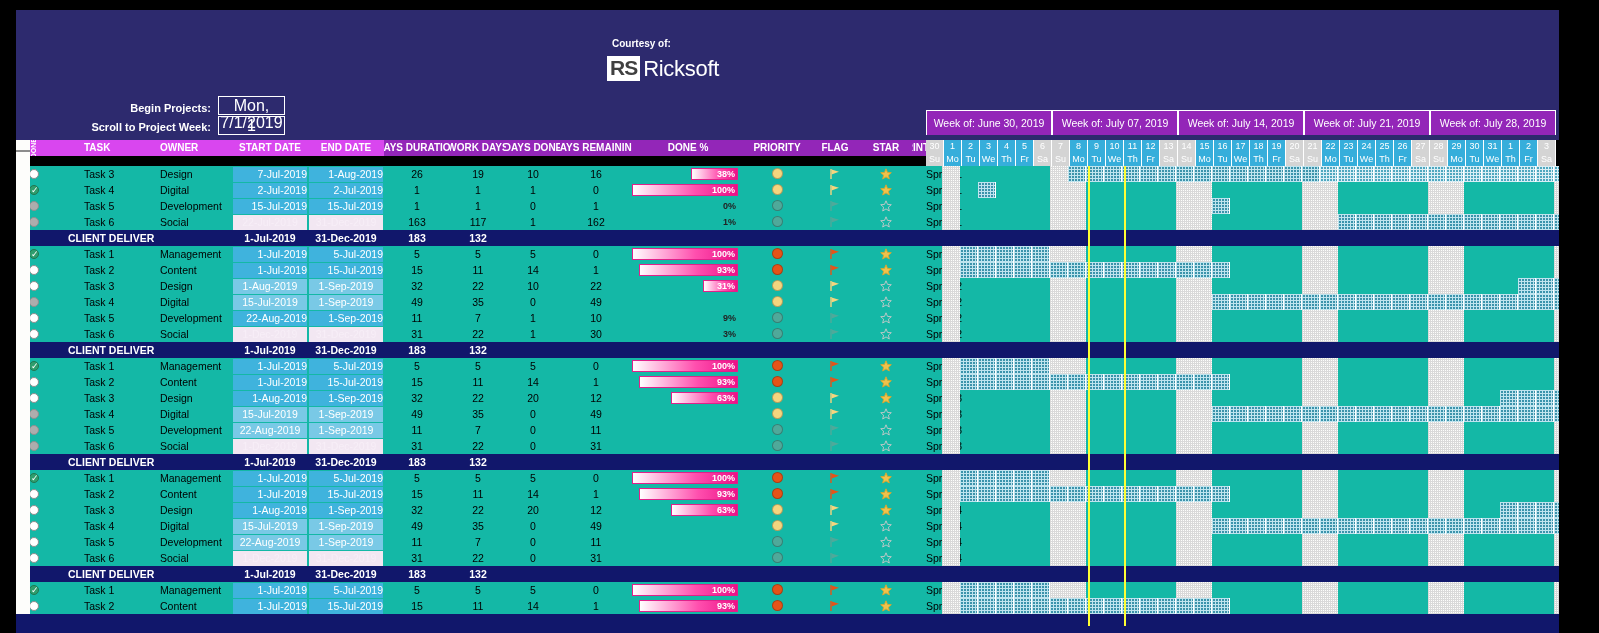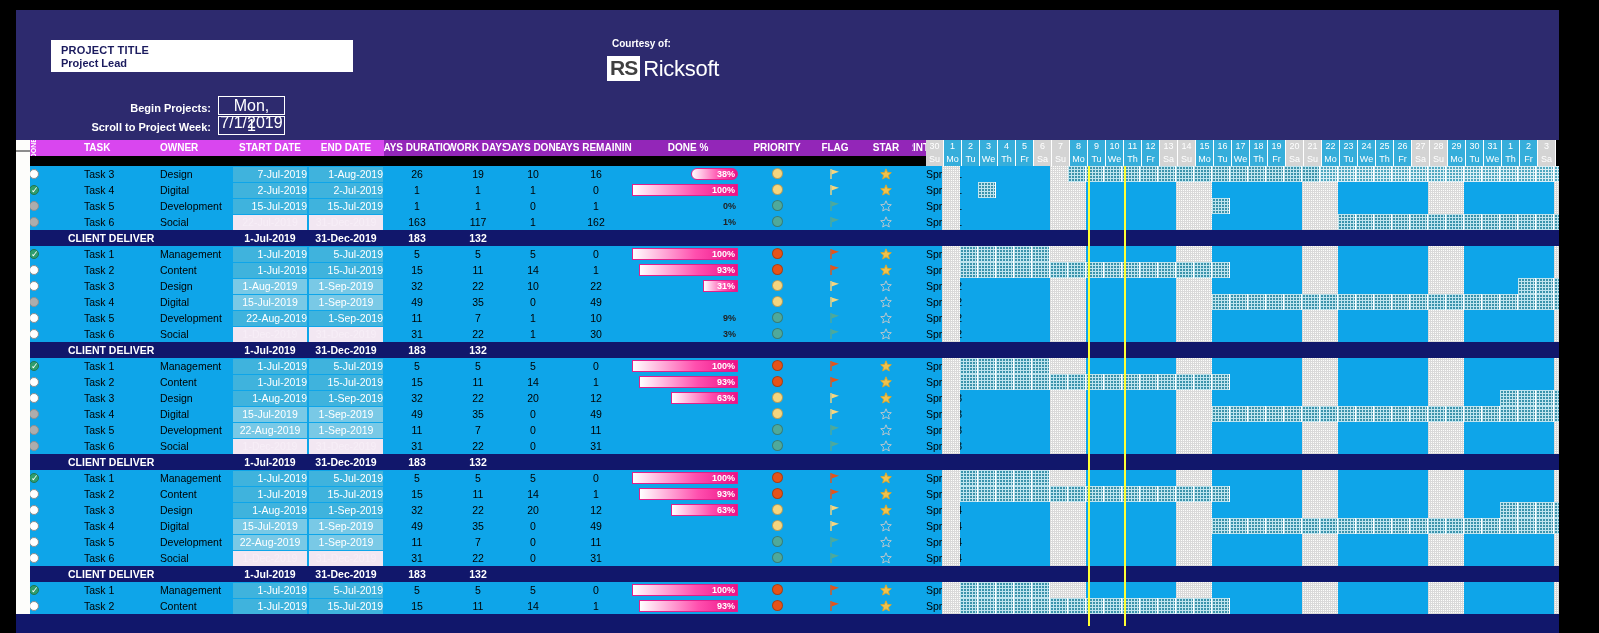--- a/index.html
+++ b/index.html
@@ -51,21 +51,21 @@
   .dayhdr { position:absolute; left:926px; top:140px; height:26px; display:flex; }
   .dayhdr .d { width:18px; height:26px; display:flex; flex-direction:column;
      border-right:1px solid #fff; }
   .dayhdr .dn { height:13px; line-height:13px; text-align:center; font-size:9px; color:#fff; }
   .dayhdr .dw { height:13px; line-height:13px; text-align:center; font-size:9px; color:#fff; }
   .dayhdr .wk .dn, .dayhdr .wk .dw { background:#36aedb; }
   .dayhdr .we .dn, .dayhdr .we .dw { background:#d4d4d4; color:#fff; }
 
   
   .rows { position:absolute; left:16px; top:166px; width:1543px; }
-  .row { position:relative; height:16px; display:flex; background:#0ea5e9; }
+  .row { position:relative; height:16px; display:flex; background:#14b8a6; }
   .row.sep { background:#11176b; height:16px; }
   .cell { font-size:10.5px; line-height:16px; height:16px; overflow:hidden; white-space:nowrap; }
   .c-done   { width:36px; text-align:center; }
   .c-task   { width:102px; padding-left:32px; }
   .c-owner  { width:78px; padding-left:6px; }
   .c-start  { width:76px; text-align:center; }
   .c-end    { width:76px; text-align:center; }
   .c-dur    { width:66px; text-align:center; }
   .c-work   { width:56px; text-align:center; }
   .c-ddone  { width:54px; text-align:center; }
@@ -128,36 +128,39 @@
   .topblk { position:absolute; left:0; top:0; width:1599px; height:10px; background:#000; z-index:40;}
   .graygut { position:absolute; left:16px; top:140px; width:14px; height:474px; background:#fdfdfb; }
   .graygut2 { position:absolute; left:16px; top:150px; width:14px; height:2px; background:#8c8c8c; }
 </style>
 </head>
 <body>
 
 <div class="app">
 
   <div class="banner">
-    <div class="title-box">
-      <div class="t1">PROJECT TITLE</div>
-      <div class="t2">Project Lead</div>
-    </div>
     <div class="lbl-row lbl-begin">Begin Projects:</div>
     <div class="val-box val-begin">Mon, 7/1/2019</div>
     <div class="lbl-row lbl-scroll">Scroll to Project Week:</div>
     <div class="val-box val-scroll">1</div>
 
     <div class="courtesy">Courtesy of:</div>
     <div class="logo">
       <span class="rs">RS</span>
       <span class="word">Ricksoft</span>
     </div>
   </div>
 
+  <div class="weeks" id="weeks">
+      <div class="week-cell" style="width: 126px;">Week of: June 30, 2019</div>
+      <div class="week-cell" style="width: 126px;">Week of: July 07, 2019</div>
+      <div class="week-cell" style="width: 126px;">Week of: July 14, 2019</div>
+      <div class="week-cell" style="width: 126px;">Week of: July 21, 2019</div>
+      <div class="week-cell" style="width: 126px;">Week of: July 28, 2019</div>
+    </div>
 
   <div class="hdr">
     <div class="cell navy c-done">
         <span class="vert">DONE</span>
       </div>
     <div class="cell navy c-task" style="padding-left:0;justify-content:flex-start;padding-left:32px;">TASK</div>
     <div class="cell navy c-owner" style="justify-content:flex-start;padding-left:6px;">OWNER</div>
     <div class="cell navy c-start">START DATE</div>
     <div class="cell navy c-end">END DATE</div>
     <div class="cell purple c-dur">DAYS DURATION</div>
@@ -323,21 +326,21 @@
           <span class="chip c1">7-Jul-2019</span>
         </div>
         <div class="cell c-end">
           <span class="chip c1">1-Aug-2019</span>
         </div>
         <div class="cell c-dur">26</div>
         <div class="cell c-work">19</div>
         <div class="cell c-ddone">10</div>
         <div class="cell c-drem">16</div>
         <div class="cell c-pct">
-          <div class="pbar" style="width: 42%; border-radius: 6px;">
+          <div class="pbar" style="width: 42%;">
             <span class="pv">38%</span>
           </div>
         </div>
         <div class="cell c-pri"><span class="circ" style="background: rgb(245, 213, 126); border: 1px solid rgba(0, 0, 0, 0.25);"></span></div>
         <div class="cell c-flag"><span class="flagw"><svg width="12" height="12" viewBox="0 0 12 12">
               <path d="M2 1 L2 11" stroke="#f5d57e" stroke-width="1.4"></path>
               <path d="M2.6 1.4 L10 3.8 L2.6 6.4 Z" fill="#f5d57e"></path>
             </svg></span></div>
         <div class="cell c-star"><span class="starw"><svg width="12" height="12" viewBox="0 0 12 12">
               <path d="M6 .8 L7.5 4.4 L11.3 4.7 L8.4 7.2 L9.3 11 L6 8.9 L2.7 11 L3.6 7.2 L.7 4.7 L4.5 4.4 Z" fill="#f0c24b" stroke="#d9a72e" stroke-width="0.9"></path>

